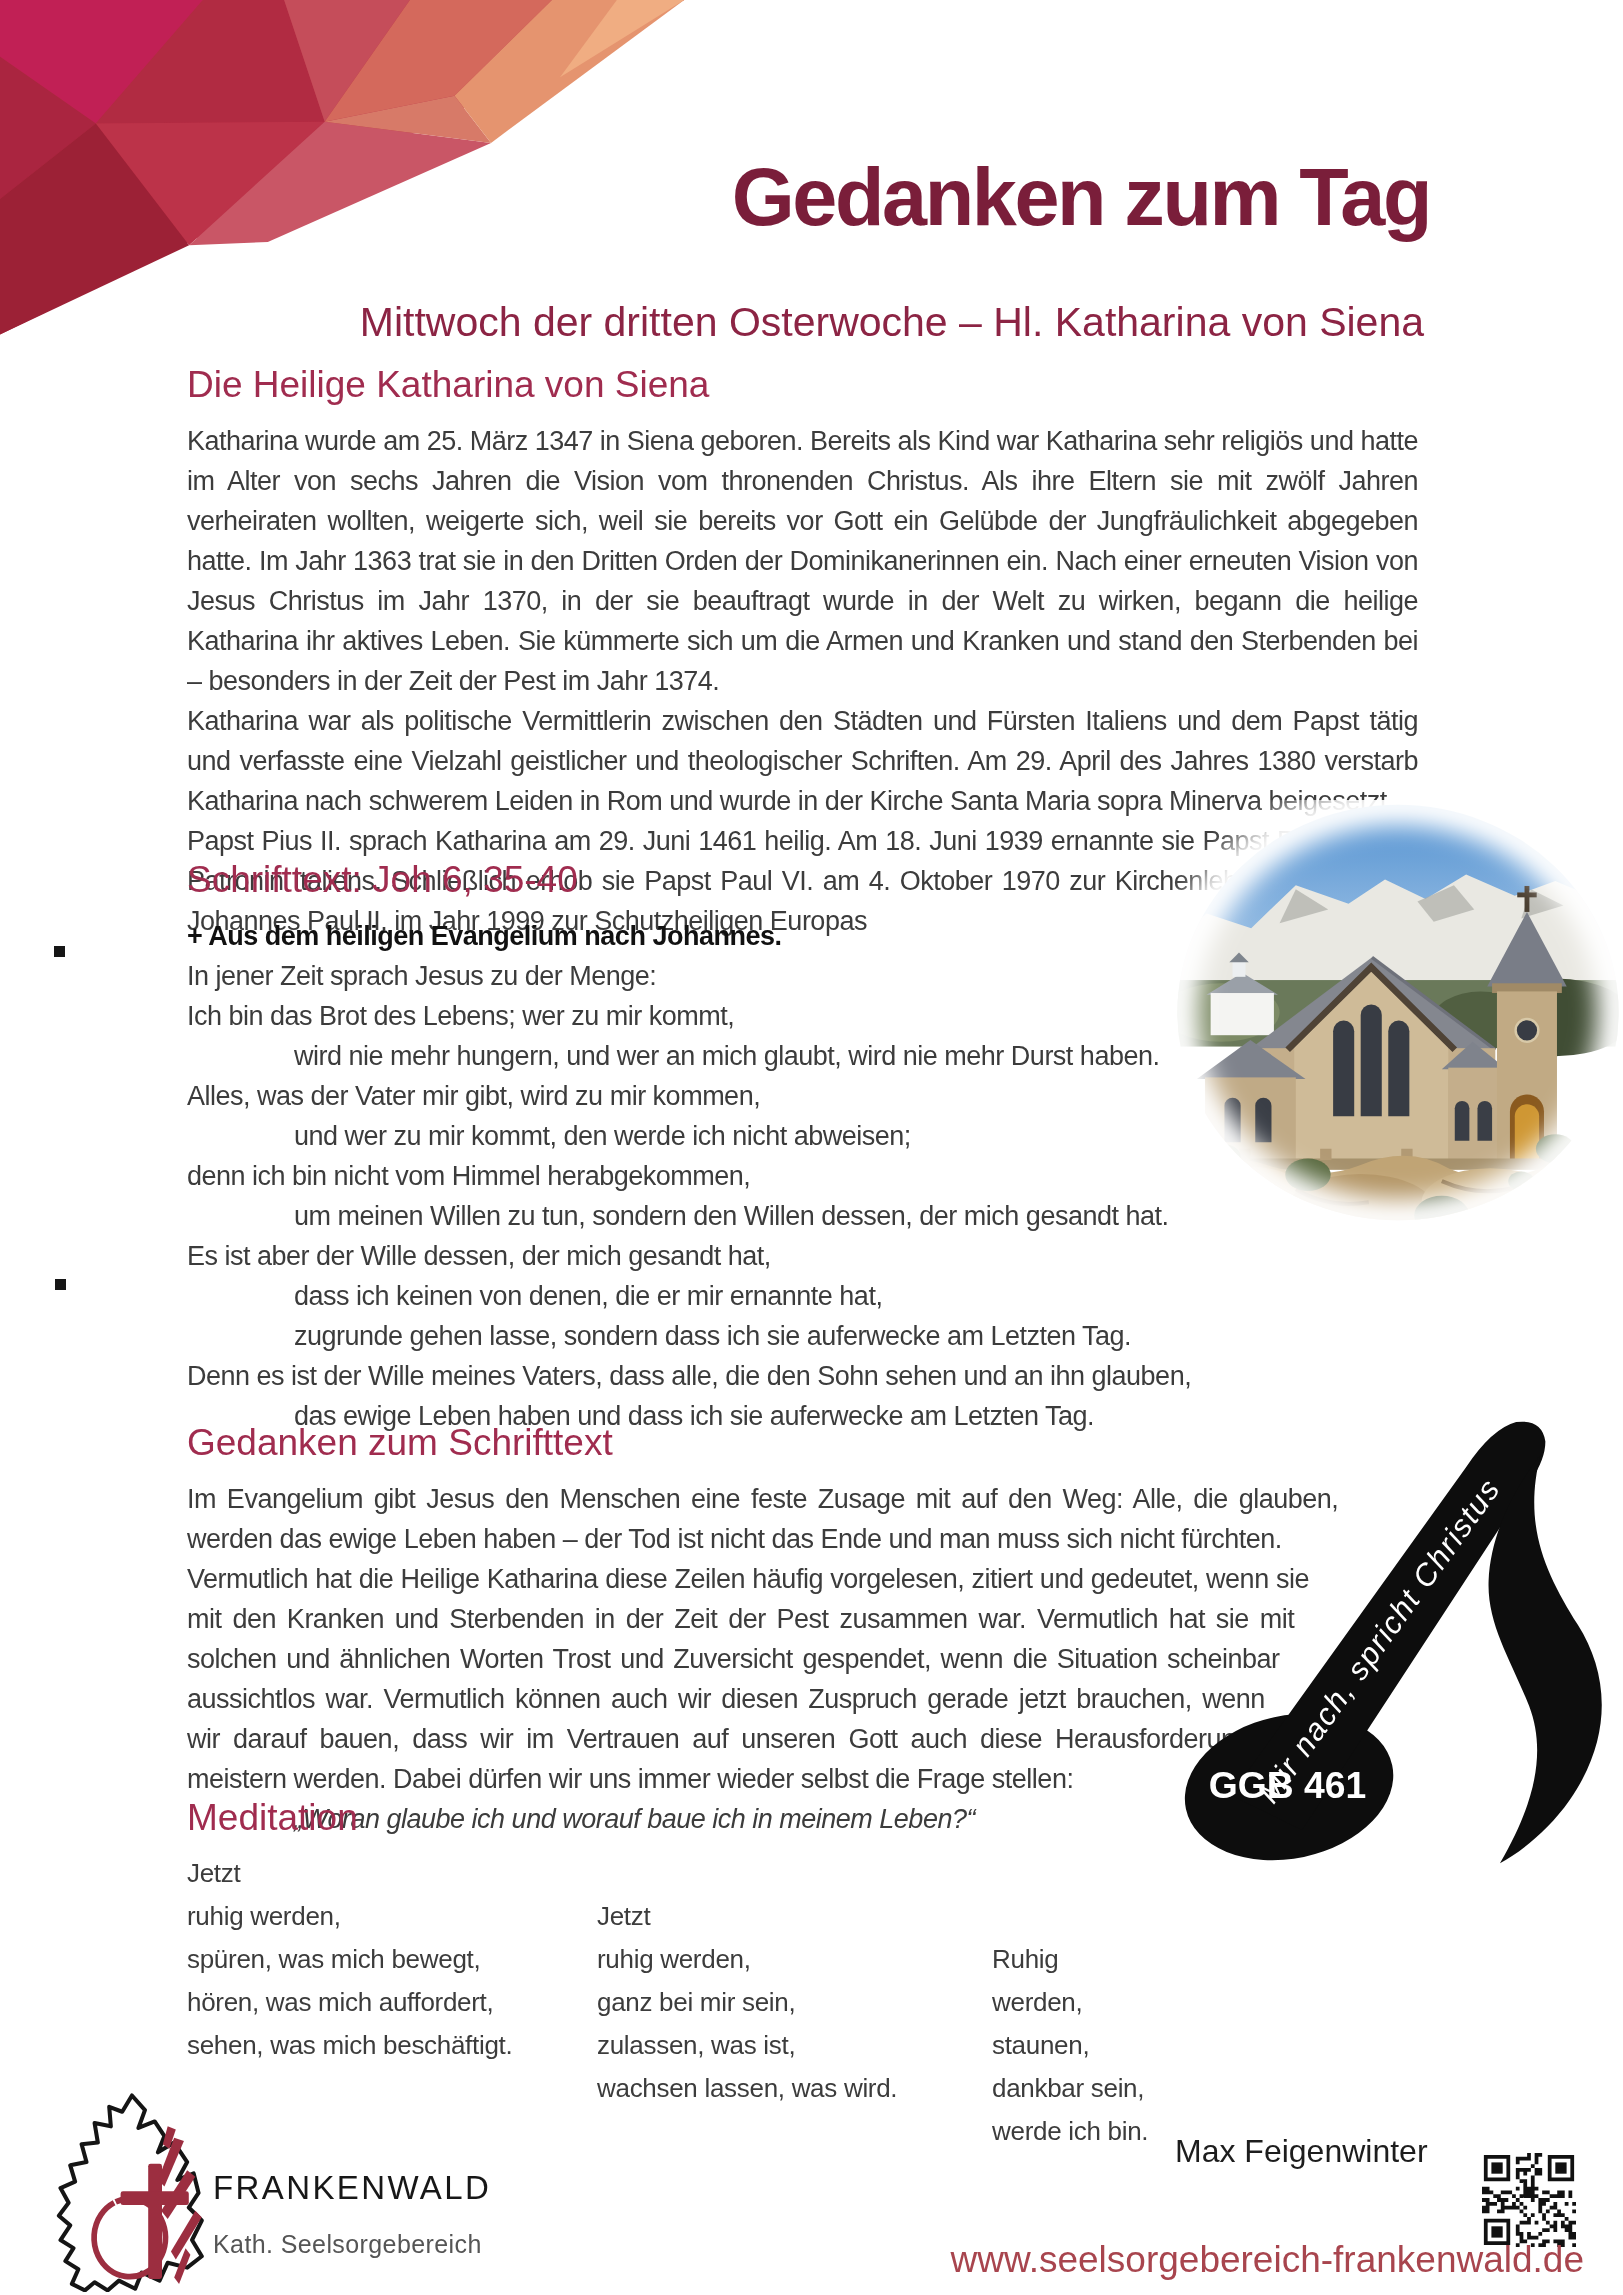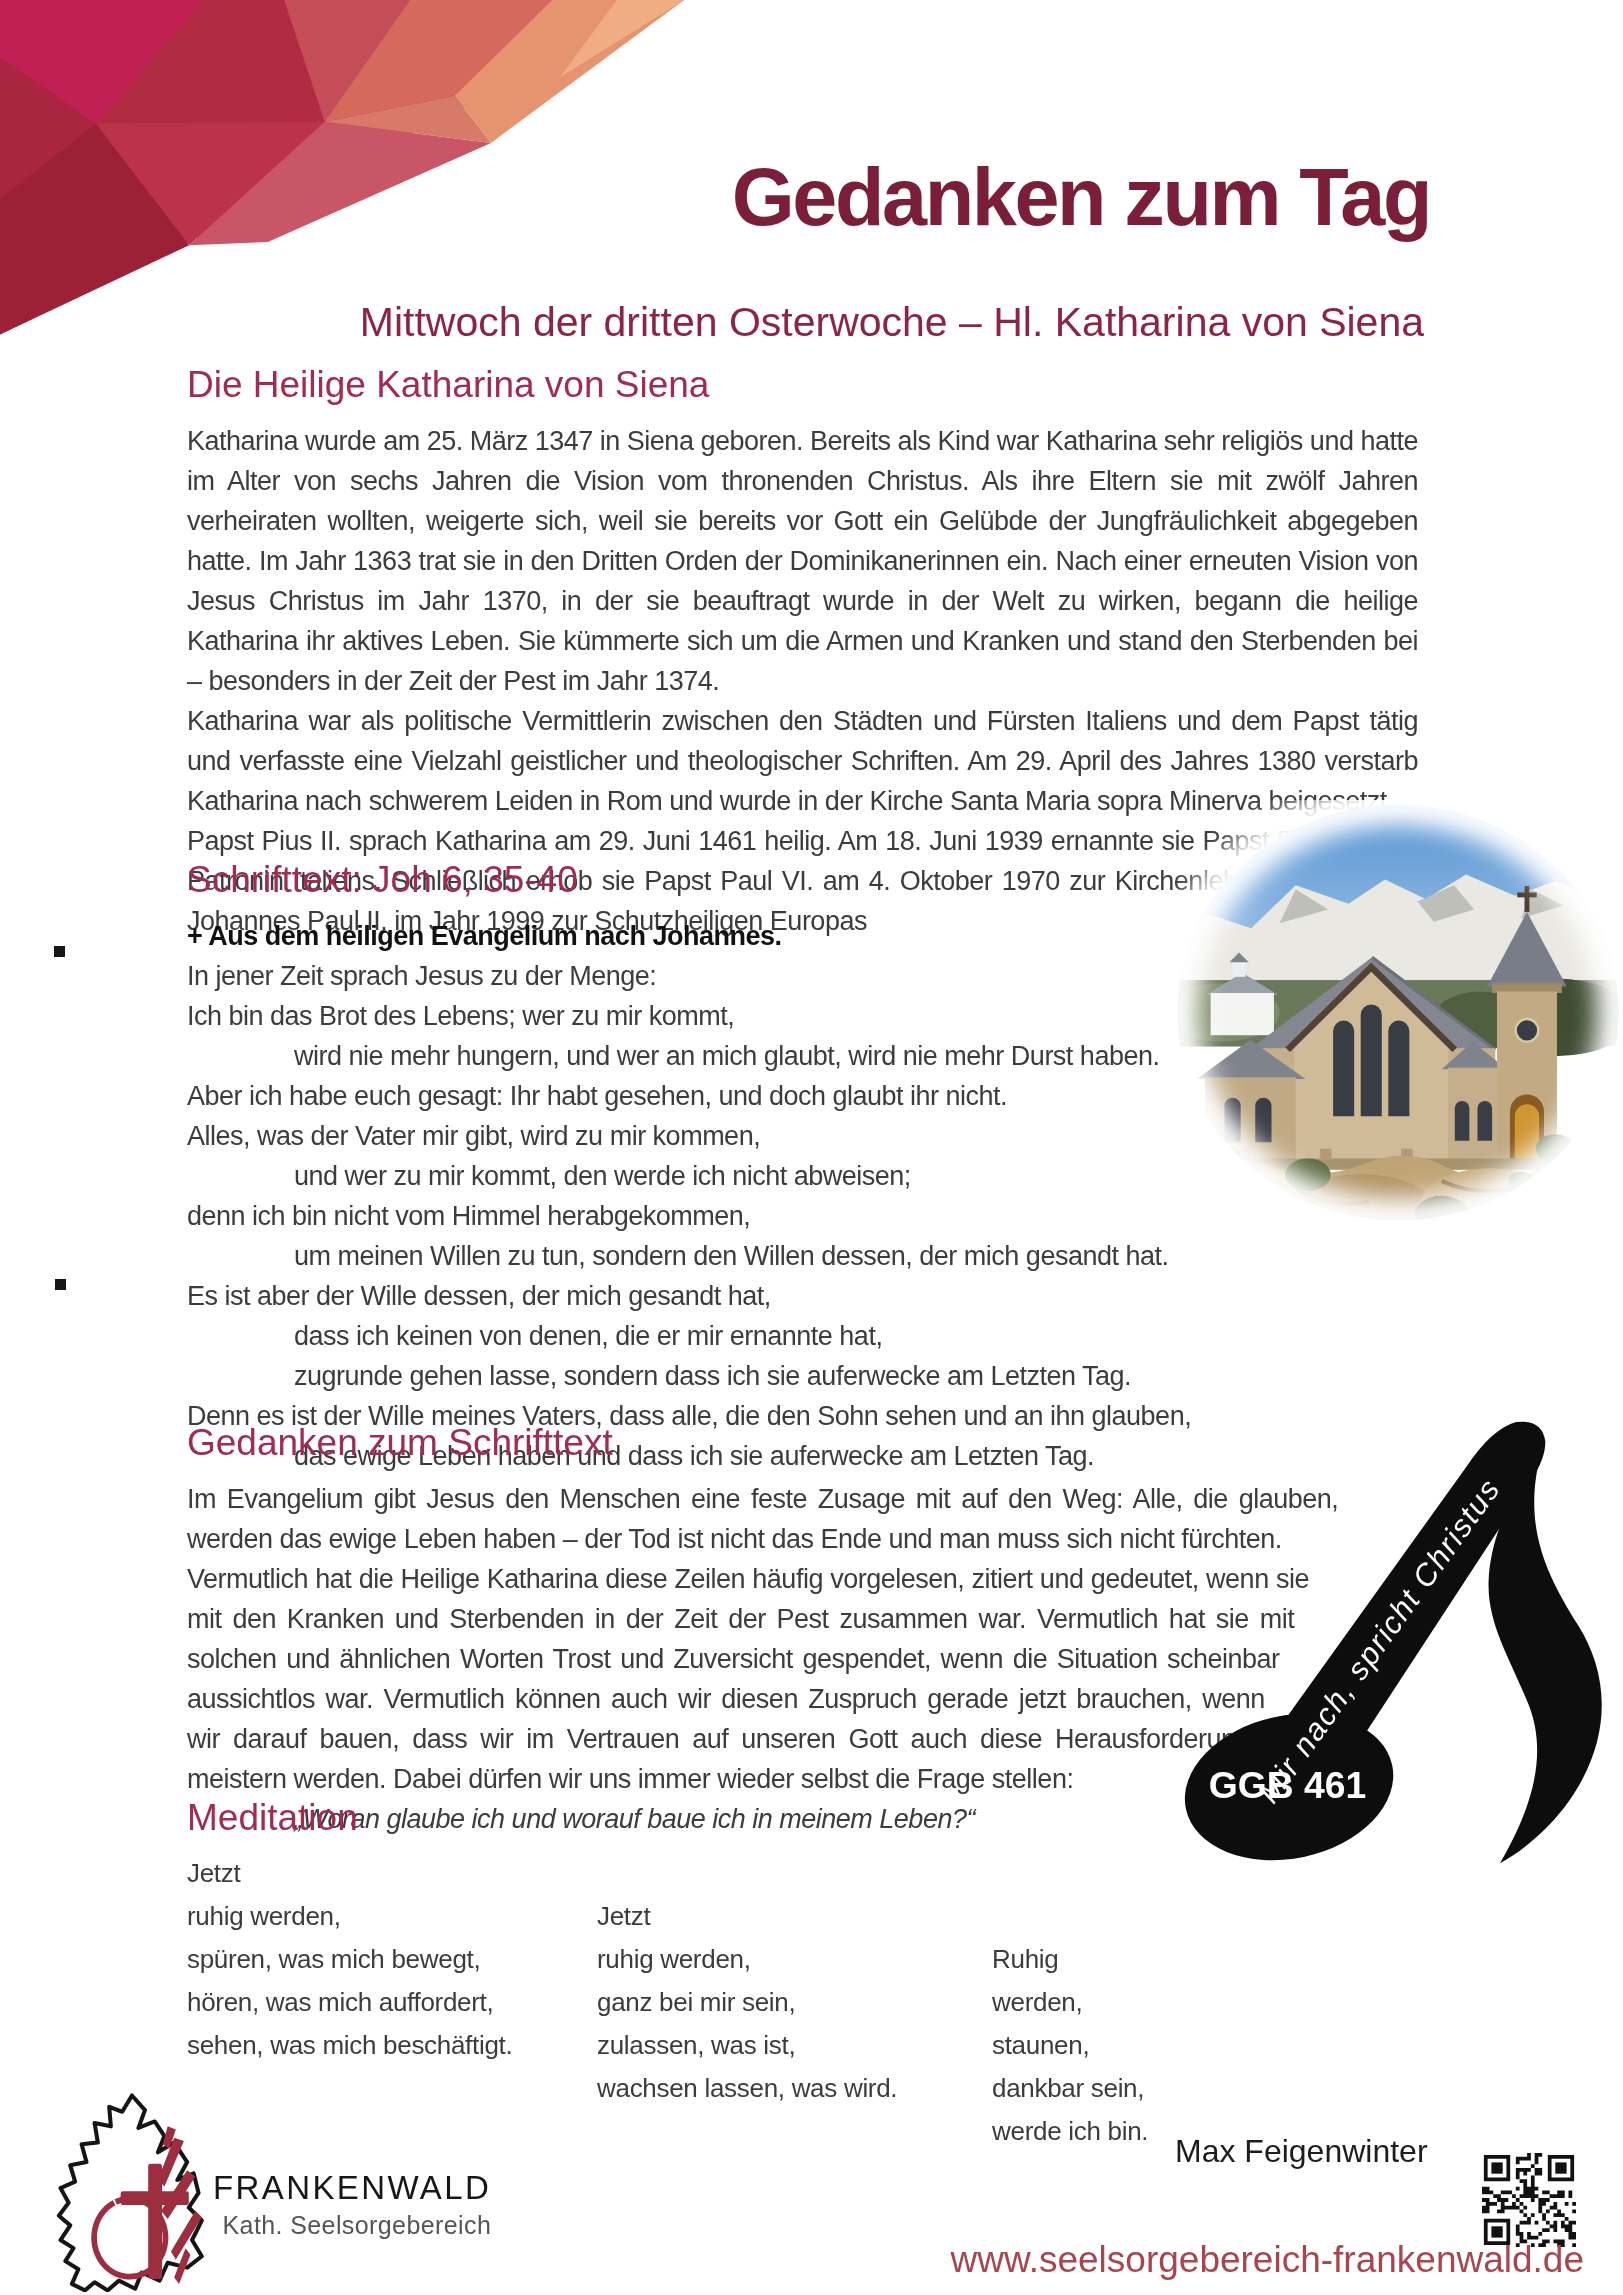--- a/index.html
+++ b/index.html
@@ -32,21 +32,21 @@
   .bullet{width:10.6px;height:10.6px;background:#161616;}
   #bullet-1{left:54px;top:946px;}
   #bullet-2{left:55px;top:1279px;}
   
   #church{left:1174px;top:800px;width:448px;height:425px;}
   #music-note{left:1182px;top:1412px;width:438px;height:463px;}
   
   #logo{left:36px;top:2089px;width:252px;height:203px;}
   #logo-text{left:213px;top:2169px;}
   #logo-text .org{font-size:33px;letter-spacing:2.4px;color:#171717;font-weight:500;}
-  #logo-text .org-sub{font-size:25px;color:#555;margin-top:4px;letter-spacing:0.4px;text-align:right;}
+  #logo-text .org-sub{font-size:25px;color:#555;margin-top:23px;letter-spacing:0.4px;}
   #author{left:1169px;top:2133px;font-size:32px;color:#1d1d1d;margin-left:6px;}
   #qr{left:1482px;top:2153px;width:94px;height:94px;}
   #website{right:39px;top:2239px;font-size:37px;color:#a8454e;white-space:nowrap;}
 </style>
 </head>
 <body>
 
 <svg id="triangle" class="abs" viewBox="0 0 860 420" preserveAspectRatio="none">
   <polygon points="0,0 843,0 0,412" fill="#b82c44"></polygon>
   <polygon points="0,0 250,0 118,152 0,70" fill="#c12055"></polygon>
@@ -77,21 +77,20 @@
   </div>
 </div>
 
 <div id="sec-schrift" class="abs">
   <h2 class="section-heading">Schrifttext: Joh 6, 35-40</h2>
   <div class="line intro">+ Aus dem heiligen Evangelium nach Johannes.</div>
   <div>
     <div class="line">In jener Zeit sprach Jesus zu der Menge:</div>
       <div class="line">Ich bin das Brot des Lebens; wer zu mir kommt,</div>
       <div class="line indent">wird nie mehr hungern, und wer an mich glaubt, wird nie mehr Durst haben.</div>
-      <div class="line">Aber ich habe euch gesagt: Ihr habt gesehen, und doch glaubt ihr nicht.</div>
       <div class="line">Alles, was der Vater mir gibt, wird zu mir kommen,</div>
       <div class="line indent">und wer zu mir kommt, den werde ich nicht abweisen;</div>
       <div class="line">denn ich bin nicht vom Himmel herabgekommen,</div>
       <div class="line indent">um meinen Willen zu tun, sondern den Willen dessen, der mich gesandt hat.</div>
       <div class="line">Es ist aber der Wille dessen, der mich gesandt hat,</div>
       <div class="line indent">dass ich keinen von denen, die er mir ernannte hat,</div>
       <div class="line indent">zugrunde gehen lasse, sondern dass ich sie auferwecke am Letzten Tag.</div>
       <div class="line">Denn es ist der Wille meines Vaters, dass alle, die den Sohn sehen und an ihn glauben,</div>
       <div class="line indent">das ewige Leben haben und dass ich sie auferwecke am Letzten Tag.</div>
   </div>

